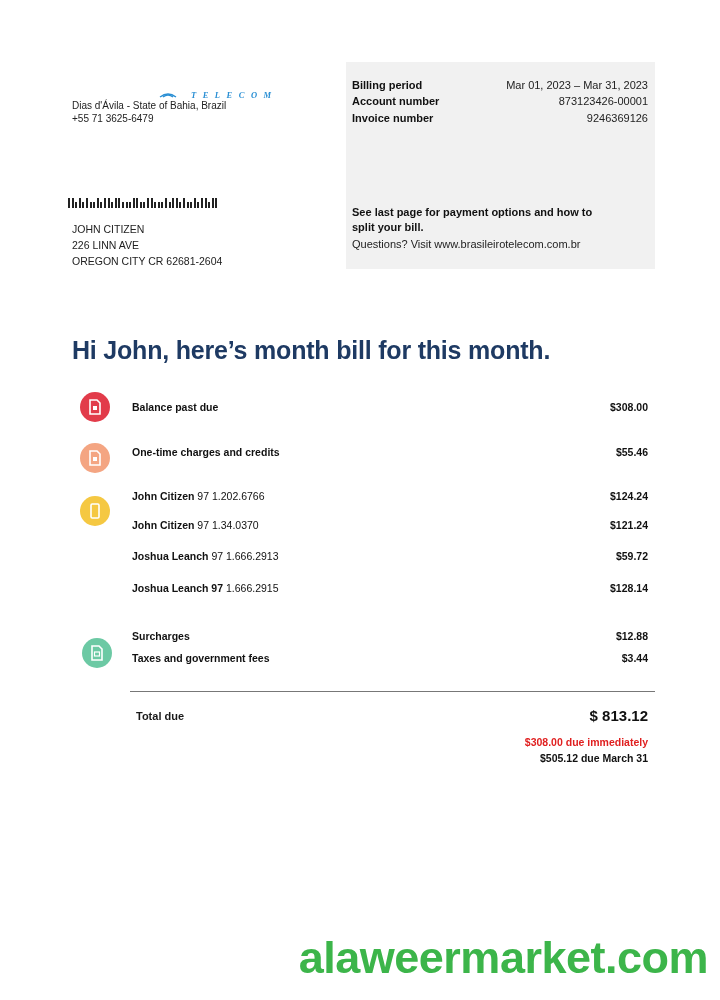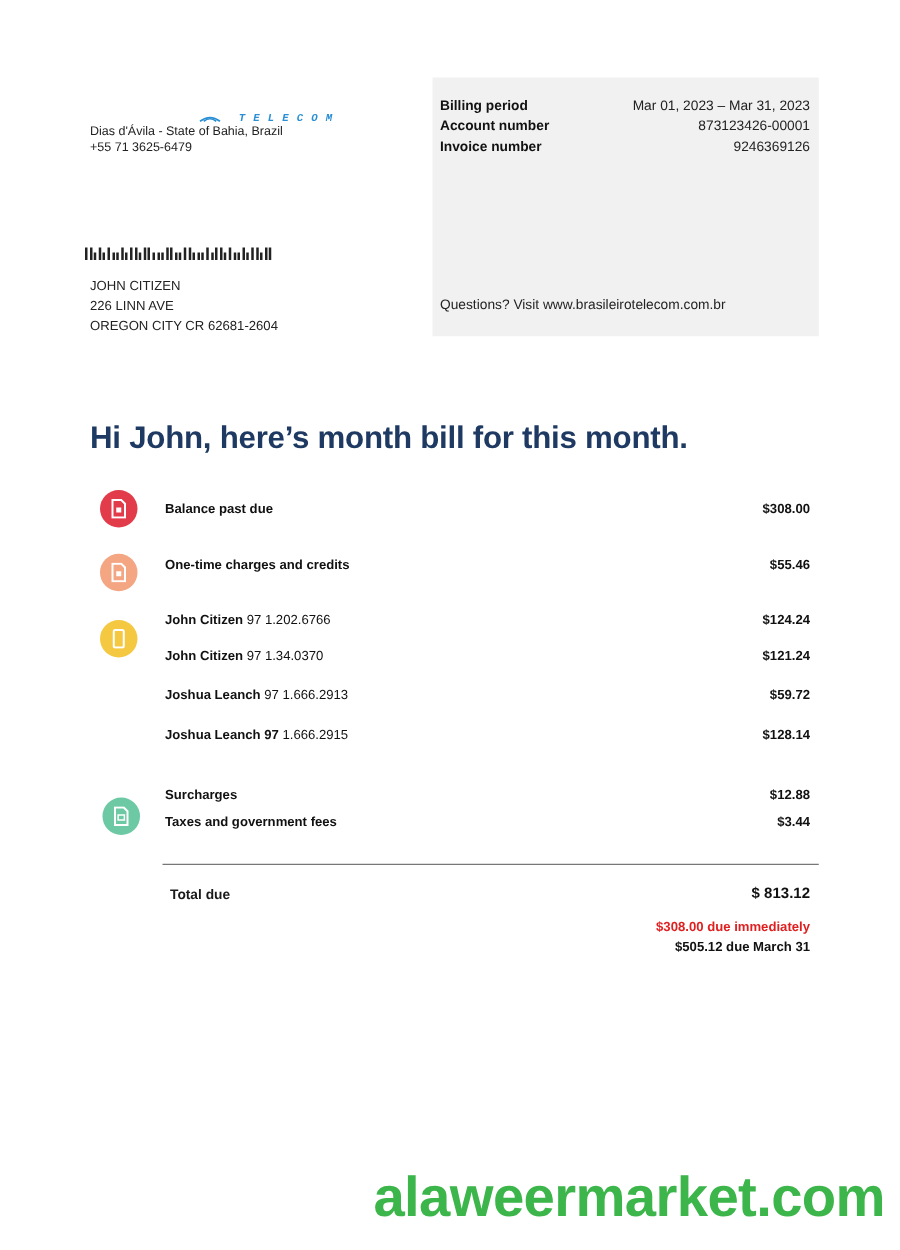--- a/index.html
+++ b/index.html
@@ -4,21 +4,21 @@
 <style>
   html, body { margin: 0; padding: 0; background: #ffffff; }
   body { width: 720px; height: 1000px; position: relative; overflow: hidden;
          font-family: "Liberation Sans", "DejaVu Sans", sans-serif; color: #1a1a1a; }
   .abs { position: absolute; }
 
   
   .logo { left: 63px; top: 66px; width: 200px; height: 34px; }
   .logo-main { position: absolute; left: 0; top: 0; font-family: "DejaVu Sans", sans-serif;
                font-weight: bold; font-size: 25px; letter-spacing: 1.5px; color: #1d3557; line-height: 26px; }
-  .logo-sub { position: absolute; left: 128px; top: 24px; font-family: Liberation Mono, monospace;
+  .logo-sub { position: absolute; left: 128px; top: 24px; font-family: Liberation Serif, serif;
               font-style: italic; font-weight: bold; font-size: 8.5px; letter-spacing: 6.5px; color: #2a8fd4; }
   .logo-waves { position: absolute; left: 94px; top: 22px; width: 22px; height: 10px; }
   .company-line { font-size: 10px; color: #222; line-height: 14px; }
 
   
   .summary-box { left: 346px; top: 62px; width: 309px; height: 207px; background: #f1f1f1; }
   .sum-row { position: absolute; left: 6px; right: 7px; height: 16px; font-size: 11px; line-height: 16px; }
   .sum-row .lbl { position: absolute; left: 0; font-weight: bold; color: #111; }
   .sum-row .val { position: absolute; right: 0; color: #222; }
   .note-bold { position: absolute; left: 6px; top: 143px; width: 260px; font-size: 11px; font-weight: bold; line-height: 15px; color: #111; }
@@ -34,21 +34,21 @@
 
   
   .icon-circle { position: absolute; width: 30px; height: 30px; border-radius: 50%; display: flex; align-items: center; justify-content: center; }
   .icon-circle svg { width: 14px; height: 16px; }
   .item-label { position: absolute; left: 132px; font-size: 10.5px; color: #111; }
   .item-label b { font-weight: bold; }
   .item-amount { position: absolute; right: 72px; font-size: 10.5px; font-weight: bold; color: #111; text-align: right; }
 
   .divider { left: 130px; top: 691px; width: 525px; height: 1px; background: #777; }
   .total-label { left: 136px; top: 710px; font-size: 11px; font-weight: bold; }
-  .total-amount { right: 72px; top: 707px; font-size: 12px; font-weight: bold; color: #111; }
+  .total-amount { right: 72px; top: 707px; font-size: 15px; font-weight: bold; color: #111; }
   .due-now { right: 72px; top: 736px; font-size: 10.5px; font-weight: bold; color: #e02020; }
   .due-later { right: 72px; top: 752px; font-size: 10.5px; font-weight: bold; color: #111; }
 
   .watermark { right: 12px; top: 932px; font-size: 45px; font-weight: bold; color: #3cb54a; letter-spacing: -0.5px; font-family: "Liberation Sans", sans-serif; }
 </style>
 </head>
 <body>
 
 <div class="abs logo">
   <svg class="logo-waves" viewBox="0 0 22 10">
@@ -66,20 +66,21 @@
     <span class="val">Mar 01, 2023 – Mar 31, 2023</span>
   </div>
   <div class="sum-row" style="top:31px;">
     <span class="lbl">Account number</span>
     <span class="val">873123426-00001</span>
   </div>
   <div class="sum-row" style="top:48px;">
     <span class="lbl">Invoice number</span>
     <span class="val">9246369126</span>
   </div>
+  <div class="note-bold">See last page for payment options and how to split your bill.</div>
   <div class="note-q">Questions? Visit www.brasileirotelecom.com.br</div>
 </div>
 
 <div class="abs barcode">
   <span style="height:10px"></span>
     <span style="height:10px"></span>
     <span style="height:6px"></span>
     <span style="height:10px"></span>
     <span style="height:6px"></span>
     <span style="height:10px"></span>

